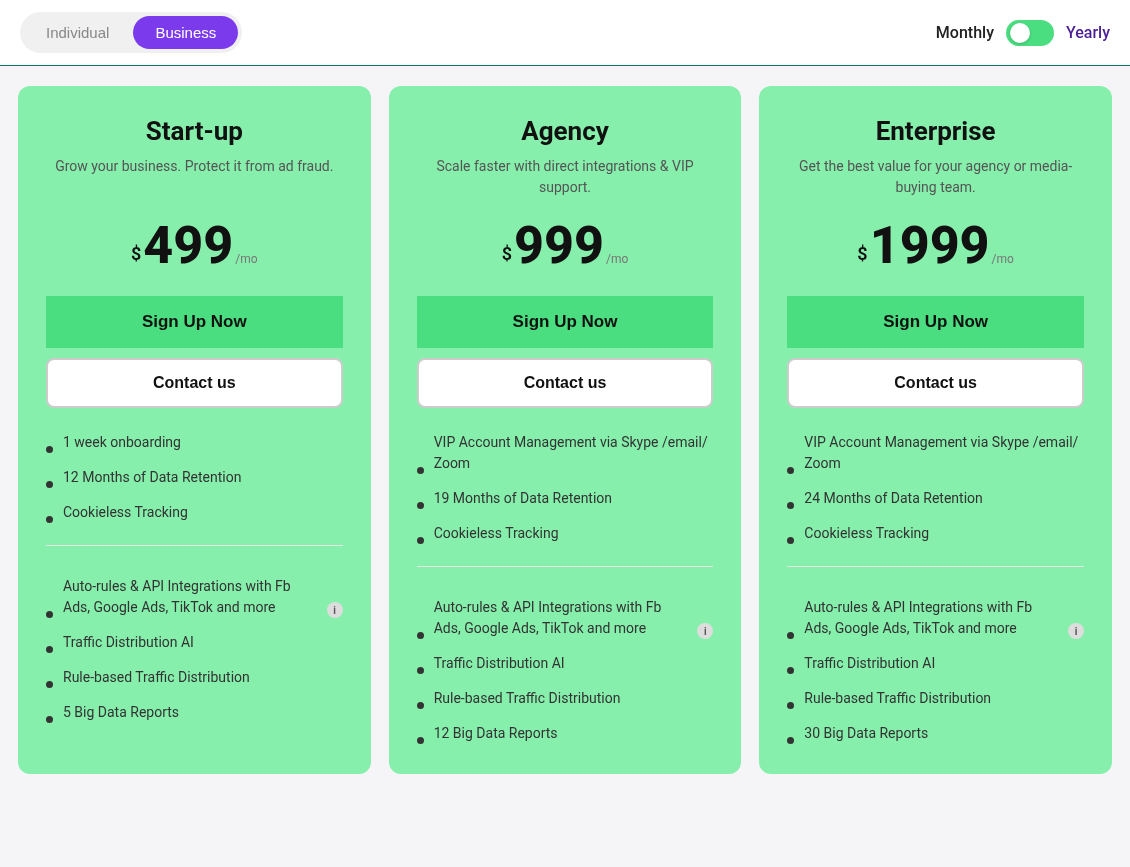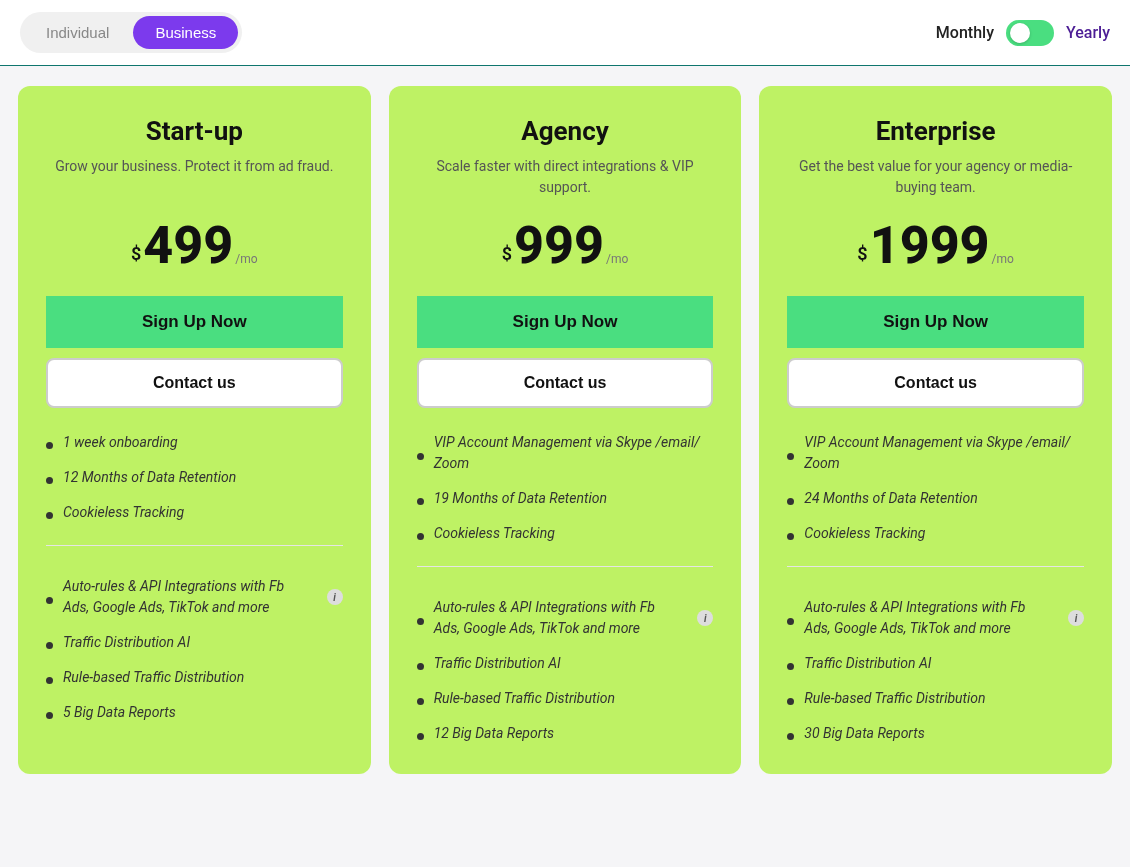--- a/index.html
+++ b/index.html
@@ -90,21 +90,21 @@
       display: grid;
       grid-template-columns: 1fr 1fr 1fr;
       gap: 0;
       margin: 0;
       background: #f5f5f7;
       padding: 20px 18px;
       gap: 18px;
     }
 
     .pricing-card {
-      background: #bef264;
+      background: #86efac;
       border-radius: 12px;
       padding: 30px 28px;
       display: flex;
       flex-direction: column;
       gap: 0;
     }
 
     .plan-name {
       font-size: 26px;
       font-weight: 700;
@@ -181,26 +181,25 @@
 
     .feature-section {
       display: flex;
       flex-direction: column;
       gap: 14px;
       padding-top: 8px;
     }
 
     .feature-item {
       display: flex;
-      align-items: center;
+      align-items: flex-end;
       gap: 10px;
       font-size: 14px;
       color: #333;
       line-height: 1.5;
-      font-style: italic;
     }
 
     .bullet {
       width: 7px;
       height: 7px;
       background: #333;
       border-radius: 50%;
       margin-top: 6px;
       flex-shrink: 0;
     }

